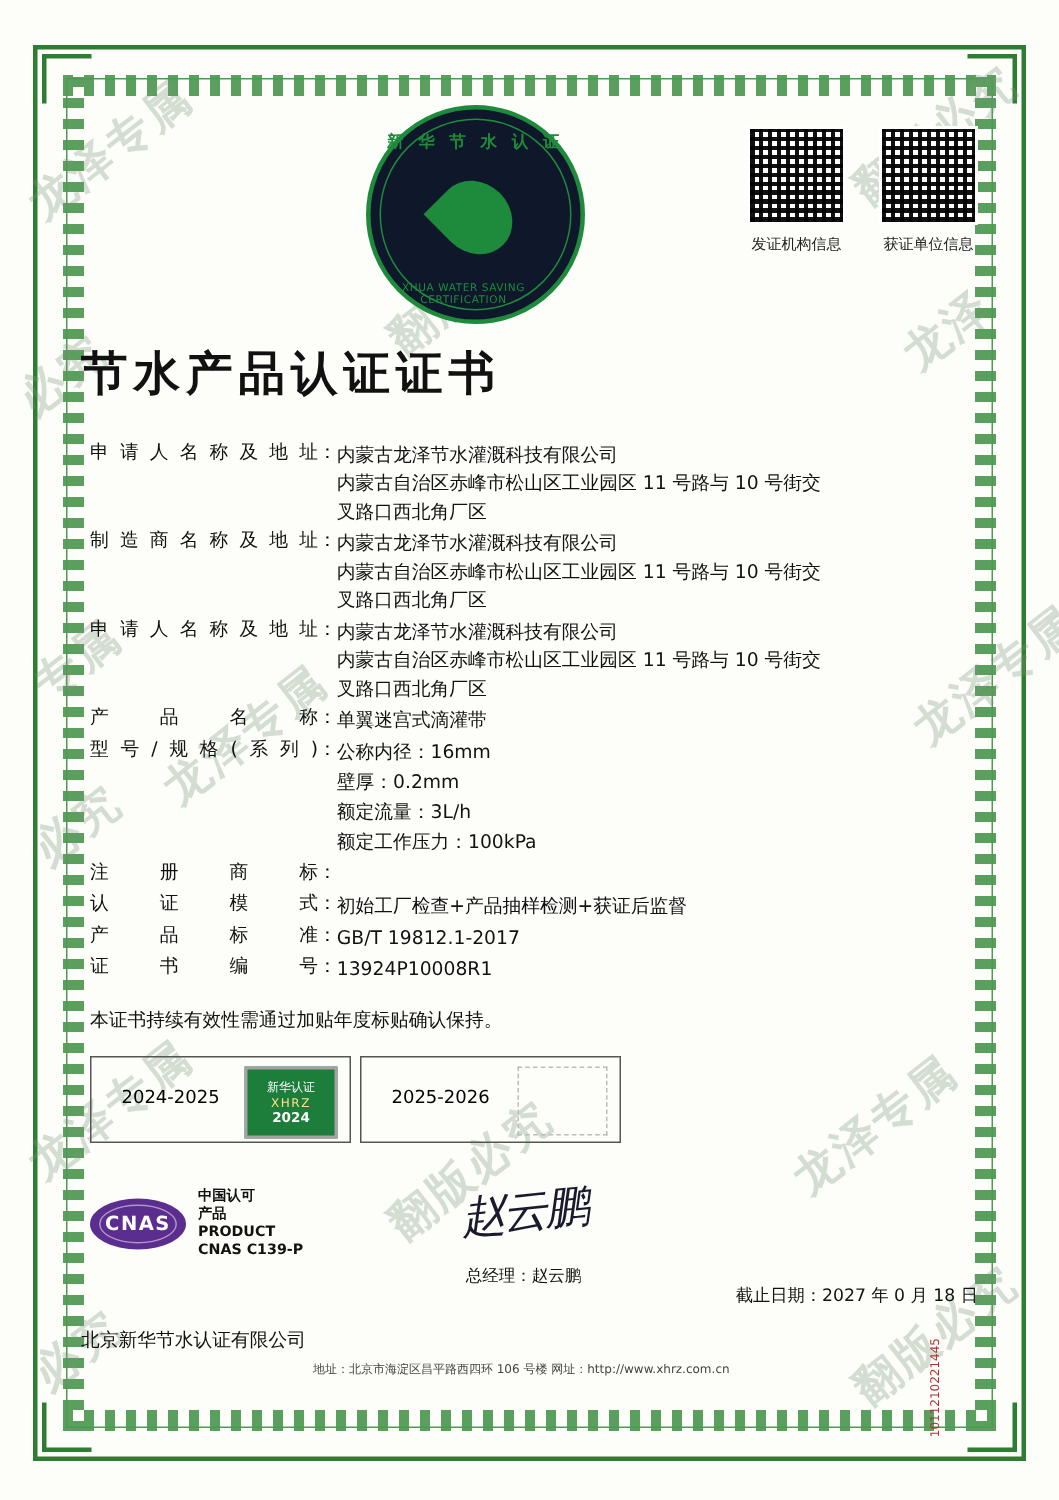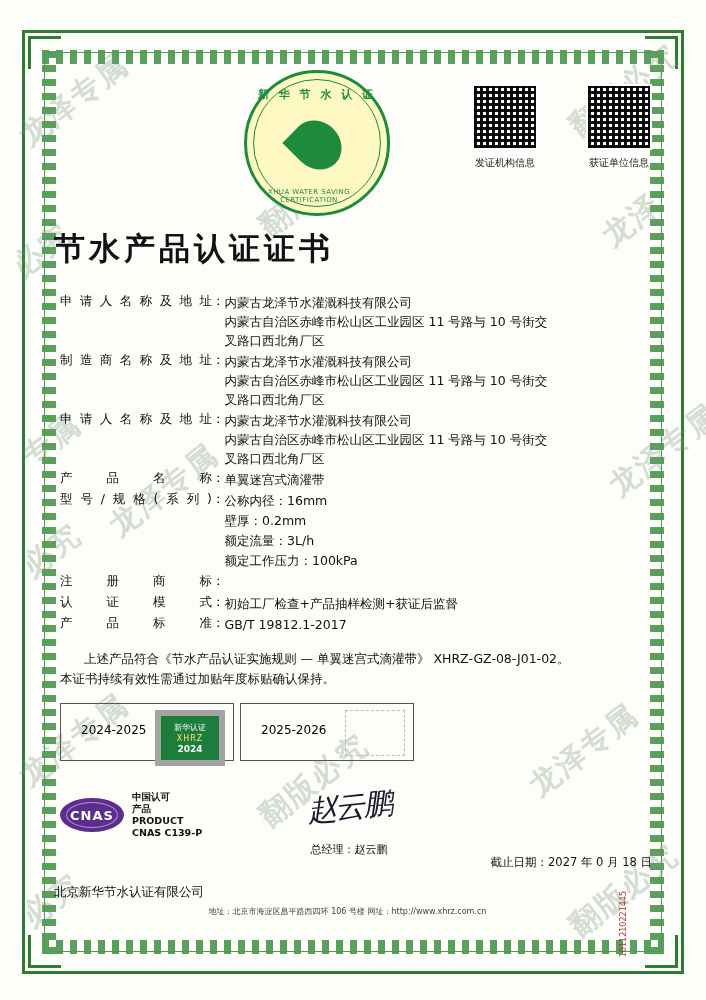--- a/index.html
+++ b/index.html
@@ -62,21 +62,21 @@
   }
 
   
   .content{position:absolute;left:54px;top:62px;right:54px;bottom:58px;}
 
   .top-row{position:relative;height:160px;}
   .seal{
     position:absolute;left:190px;top:8px;
     width:140px;height:140px;border-radius:50%;
     border:3px solid #1e8b3c;
-    background:#fef9c3;
+    background:#0f172a;
     display:flex;align-items:center;justify-content:center;
   }
   .seal .ring{
     position:absolute;inset:6px;border:1px solid #1e8b3c;border-radius:50%;
   }
   .seal .toptext{
     position:absolute;top:14px;left:0;right:0;text-align:center;
     font-family:"DejaVu Sans", sans-serif;
     font-size:11px;color:#1e8b3c;letter-spacing:3px;font-weight:bold;
   }
@@ -84,21 +84,21 @@
     width:46px;height:52px;background:#1e8b3c;
     border-radius:0 50% 50% 50%;
     transform:rotate(-45deg);
     margin-top:4px;
   }
   .seal .bottext{
     position:absolute;bottom:9px;left:0;right:16px;text-align:center;
     font-family:"DejaVu Sans", sans-serif;
     font-size:7px;color:#1e8b3c;letter-spacing:.4px;
   }
-  .qr-wrap{position:absolute;right:0;top:22px;display:flex;gap:48px;}
+  .qr-wrap{position:absolute;right:0;top:22px;display:flex;gap:22px;}
   .qr-item{text-align:center;}
   .qr{
     width:62px;height:62px;
     background-image:
       repeating-linear-gradient(90deg,#111 0 3px,#fff 3px 6px),
       repeating-linear-gradient(0deg,#111 0 3px,#fff 3px 6px);
     background-blend-mode:multiply;
     border:2px solid #fff;
   }
   .qr-cap{font-size:10px;color:#222;margin-top:6px;font-family:"DejaVu Sans",sans-serif;}
@@ -154,21 +154,21 @@
   }
   .stamp-box .yr{position:absolute;left:20px;top:19px;}
   .label-sticker{
     position:absolute;right:8px;top:6px;
     width:58px;height:44px;
     background:#1d7d3a;
     color:#fff;
     font-size:8px;
     display:flex;flex-direction:column;align-items:center;justify-content:center;
     line-height:11px;
-    border:6px solid #a3a3a3;
+    border:2px solid #a3a3a3;
   }
   .label-sticker .s2{color:#ffe082;font-size:8px;letter-spacing:1px;}
   .label-sticker .s3{font-size:9px;font-weight:bold;text-align:center;}
   .slot-empty{
     position:absolute;right:8px;top:6px;width:58px;height:44px;
     border:1px dashed #bbb;
   }
 
   .footer{position:relative;margin-top:26px;height:130px;}
   .cnas{position:absolute;left:6px;top:4px;display:flex;align-items:center;gap:8px;}
@@ -347,25 +347,31 @@
               <span class="line">初始工厂检查+产品抽样检测+获证后监督</span>
             </td>
           </tr>
           <tr>
             <td class="lbl">产品标准</td>
             <td class="colon">：</td>
             <td class="val">
               <span class="line">GB/T 19812.1-2017</span>
             </td>
           </tr>
+          <tr>
+            <td class="lbl">证书编号</td>
+            <td class="colon">：</td>
+            <td class="val">
+              <span class="line">13924P10008R1</span>
+            </td>
+          </tr>
         </tbody>
     </table>
 
     <div class="note">
-      <span class="ind">上述产品符合《节水产品认证实施规则 — 单翼迷宫式滴灌带》 XHRZ-GZ-08-J01-02。</span>
       <span>本证书持续有效性需通过加贴年度标贴确认保持。</span>
     </div>
 
     <div class="stamps" id="stamps">
         <div class="stamp-box">
           <span class="yr">2024-2025</span>
           <div class="label-sticker">
             <div>新华认证</div>
             <div class="s2">XHRZ</div>
             <div class="s3">2024</div>

